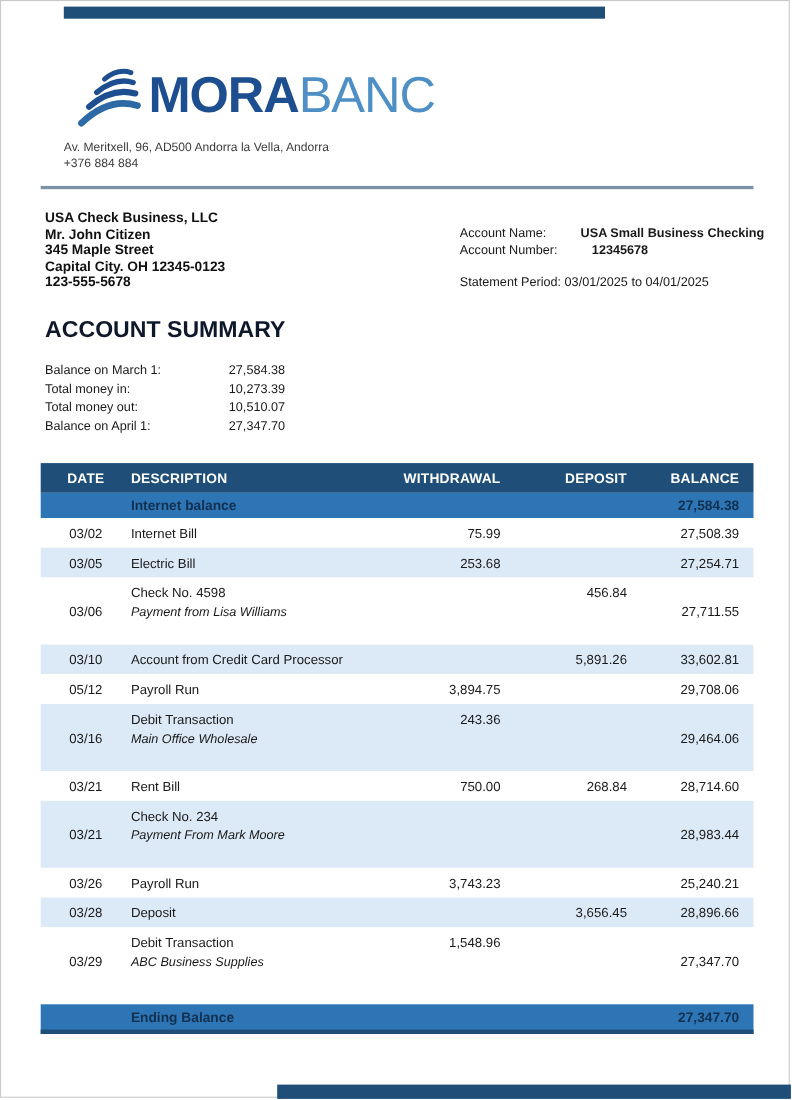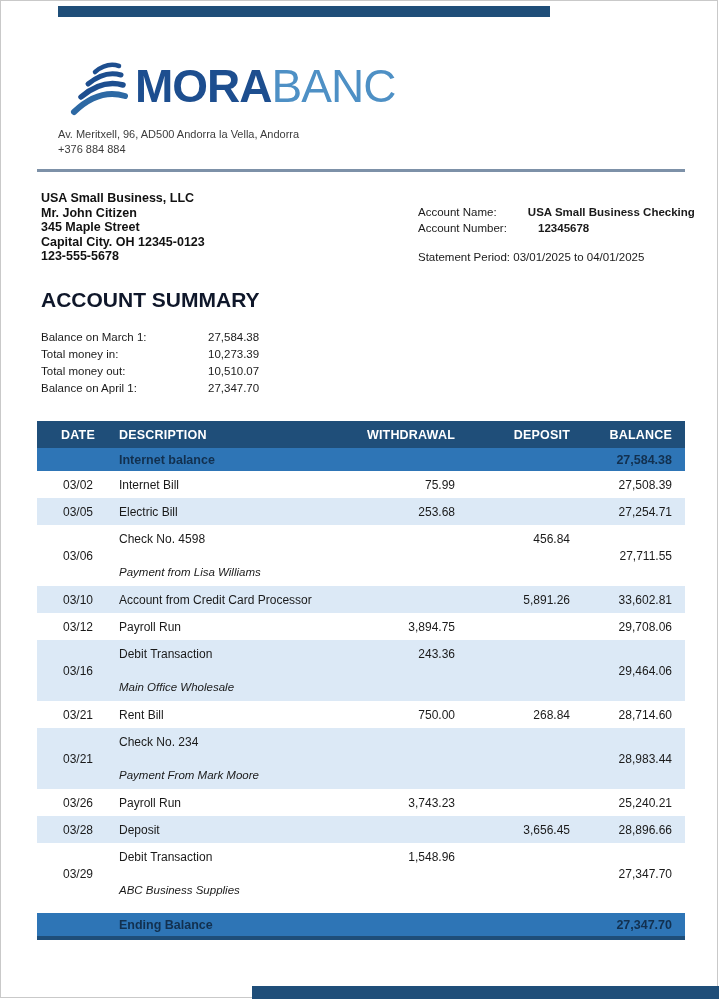--- a/index.html
+++ b/index.html
@@ -40,21 +40,21 @@
   .t-row.light{background:#dce9f6;}
   .t-row.two{height:61px;}
   .h-row{height:27px;background:#1f4e79;color:#fff;font-weight:bold;font-size:12.5px;letter-spacing:0.2px;}
   .band{height:23px;background:#2e75b6;color:#12304f;font-weight:bold;font-size:12.5px;}
   .ending{border-bottom:4px solid #1f4e79;}
   .c-date{text-align:center;}
   .c-desc{text-align:left;}
   .c-wd,.c-dep{text-align:right;padding-right:6px;}
   .c-bal{text-align:right;padding-right:13px;}
   .two .c-desc,.two .c-wd,.two .c-dep{align-self:start;padding-top:7px;}
-  .sub{font-style:italic;margin-top:20px;font-size:11.5px;}
+  .sub{font-style:italic;margin-top:5px;font-size:11.5px;}
   .gap{height:9px;background:#fff;}
 </style>
 </head>
 <body>
 
 <div id="page">
 
   <div class="top-bar"></div>
 
   <div class="logo">
@@ -68,21 +68,21 @@
   </div>
 
   <div class="addr">
     <div>Av. Meritxell, 96, AD500 Andorra la Vella, Andorra</div>
     <div>+376 884 884</div>
   </div>
 
   <div class="divider"></div>
 
   <div class="customer">
-    <div>USA Small Business, LLC</div>
+    <div>USA Check Business, LLC</div>
     <div>Mr. John Citizen</div>
     <div>345 Maple Street</div>
     <div>Capital City. OH 12345-0123</div>
     <div>123-555-5678</div>
   </div>
 
   <div class="acct-info">
     <div><span>Account Name: </span><span class="val">USA Small Business Checking</span></div>
     <div><span>Account Number: </span><span class="val">12345678</span></div>
     <div class="acct-period"><span>Statement Period: </span><span>03/01/2025 to 04/01/2025</span></div>
@@ -147,21 +147,21 @@
           <div class="c-bal">27,711.55</div>
         </div>
         <div class="t-row light">
           <div class="c-date">03/10</div>
           <div class="c-desc">Account from Credit Card Processor</div>
           <div class="c-wd"></div>
           <div class="c-dep">5,891.26</div>
           <div class="c-bal">33,602.81</div>
         </div>
         <div class="t-row">
-          <div class="c-date">03/12</div>
+          <div class="c-date">05/12</div>
           <div class="c-desc">Payroll Run</div>
           <div class="c-wd">3,894.75</div>
           <div class="c-dep"></div>
           <div class="c-bal">29,708.06</div>
         </div>
         <div class="t-row light two">
           <div class="c-date">03/16</div>
           <div class="c-desc">Debit Transaction<div class="sub">Main Office Wholesale</div></div>
           <div class="c-wd">243.36</div>
           <div class="c-dep"></div>

